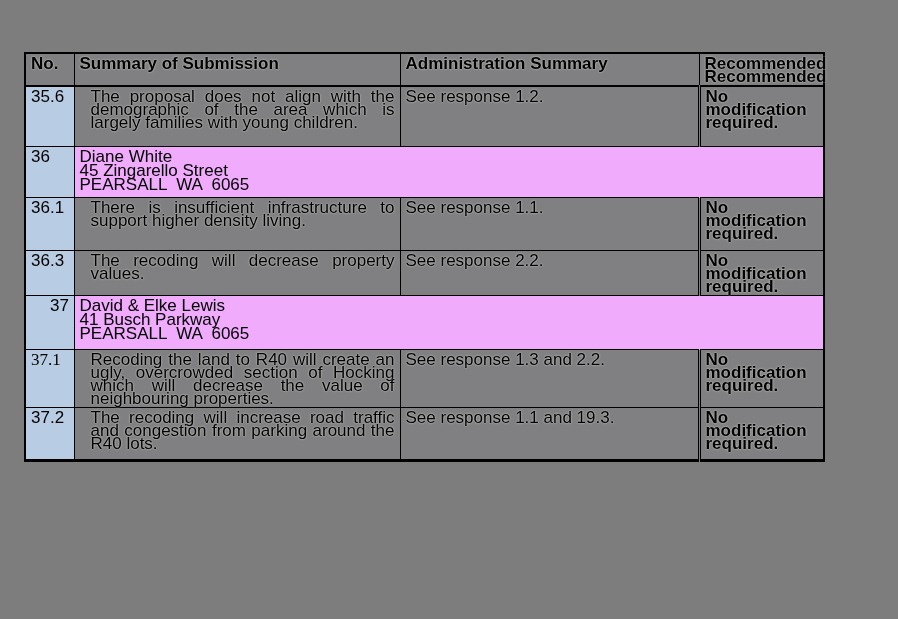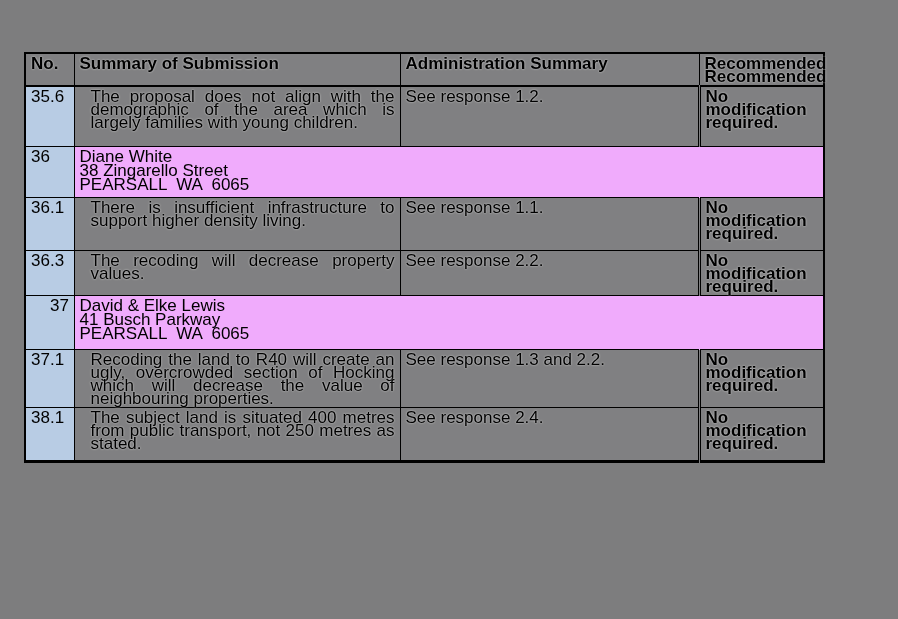--- a/index.html
+++ b/index.html
@@ -85,45 +85,45 @@
     </thead>
     <tbody>
         <tr>
           <td class="no-cell" style="height: 54px;">35.6</td>
           <td class="summary-cell">The proposal does not align with the demographic of the area which is largely families with young children.</td>
           <td class="response-cell">See response 1.2.</td>
           <td class="modification-cell">No modification required.</td>
         </tr>
         <tr>
           <td class="no-cell" style="height: 45px;">36</td>
-          <td colspan="3" class="submitter-cell"><div>Diane White</div><div>38 Zingarello Street</div><div>PEARSALL  WA  6065</div></td>
+          <td colspan="3" class="submitter-cell"><div>Diane White</div><div>45 Zingarello Street</div><div>PEARSALL  WA  6065</div></td>
         </tr>
         <tr>
           <td class="no-cell" style="height: 47px; margin-top: 25px;">36.1</td>
           <td class="summary-cell">There is insufficient infrastructure to support higher density living.</td>
           <td class="response-cell">See response 1.1.</td>
           <td class="modification-cell">No modification required.</td>
         </tr>
         <tr>
           <td class="no-cell" style="height: 28px;">36.3</td>
           <td class="summary-cell">The recoding will decrease property values.</td>
           <td class="response-cell">See response 2.2.</td>
           <td class="modification-cell">No modification required.</td>
         </tr>
         <tr>
           <td class="no-cell" style="height: 48px; padding-left: 24px;">37</td>
           <td colspan="3" class="submitter-cell"><div>David &amp; Elke Lewis</div><div>41 Busch Parkway</div><div>PEARSALL  WA  6065</div></td>
         </tr>
         <tr>
-          <td class="no-cell" style="height: 47px;">37.1</td>
+          <td class="no-cell" style="height: 47px; font-family: Liberation Serif, serif;">37.1</td>
           <td class="summary-cell">Recoding the land to R40 will create an ugly, overcrowded section of Hocking which will decrease the value of neighbouring properties.</td>
           <td class="response-cell">See response 1.3 and 2.2.</td>
           <td class="modification-cell">No modification required.</td>
         </tr>
         <tr>
-          <td class="no-cell" style="height: 47px;">38.1</td>
-          <td class="summary-cell">The subject land is situated 400 metres from public transport, not 250 metres as stated.</td>
-          <td class="response-cell">See response 2.4.</td>
+          <td class="no-cell" style="height: 46px;">37.2</td>
+          <td class="summary-cell">The recoding will increase road traffic and congestion from parking around the R40 lots.</td>
+          <td class="response-cell">See response 1.1 and 19.3.</td>
           <td class="modification-cell">No modification required.</td>
         </tr>
       </tbody>
   </table>
 </div>
 
 </body></html>

